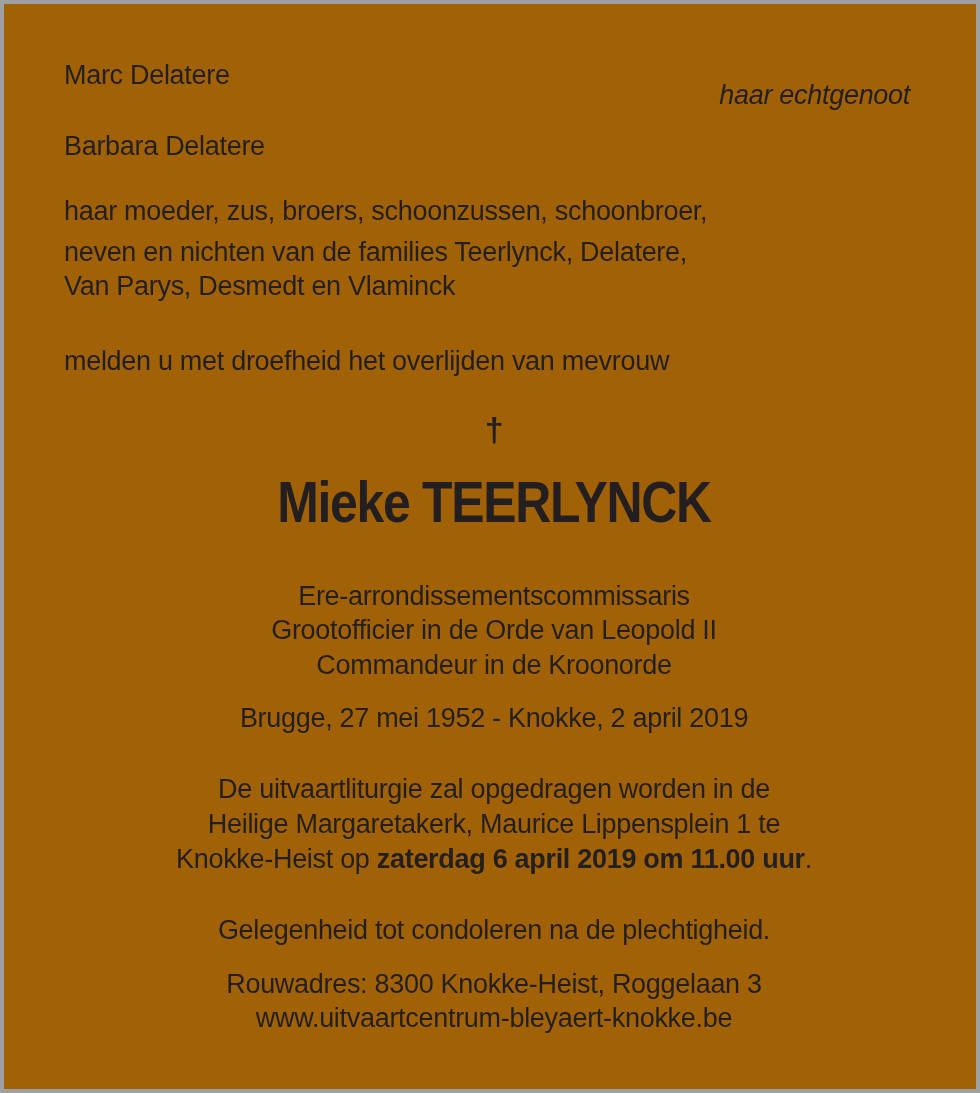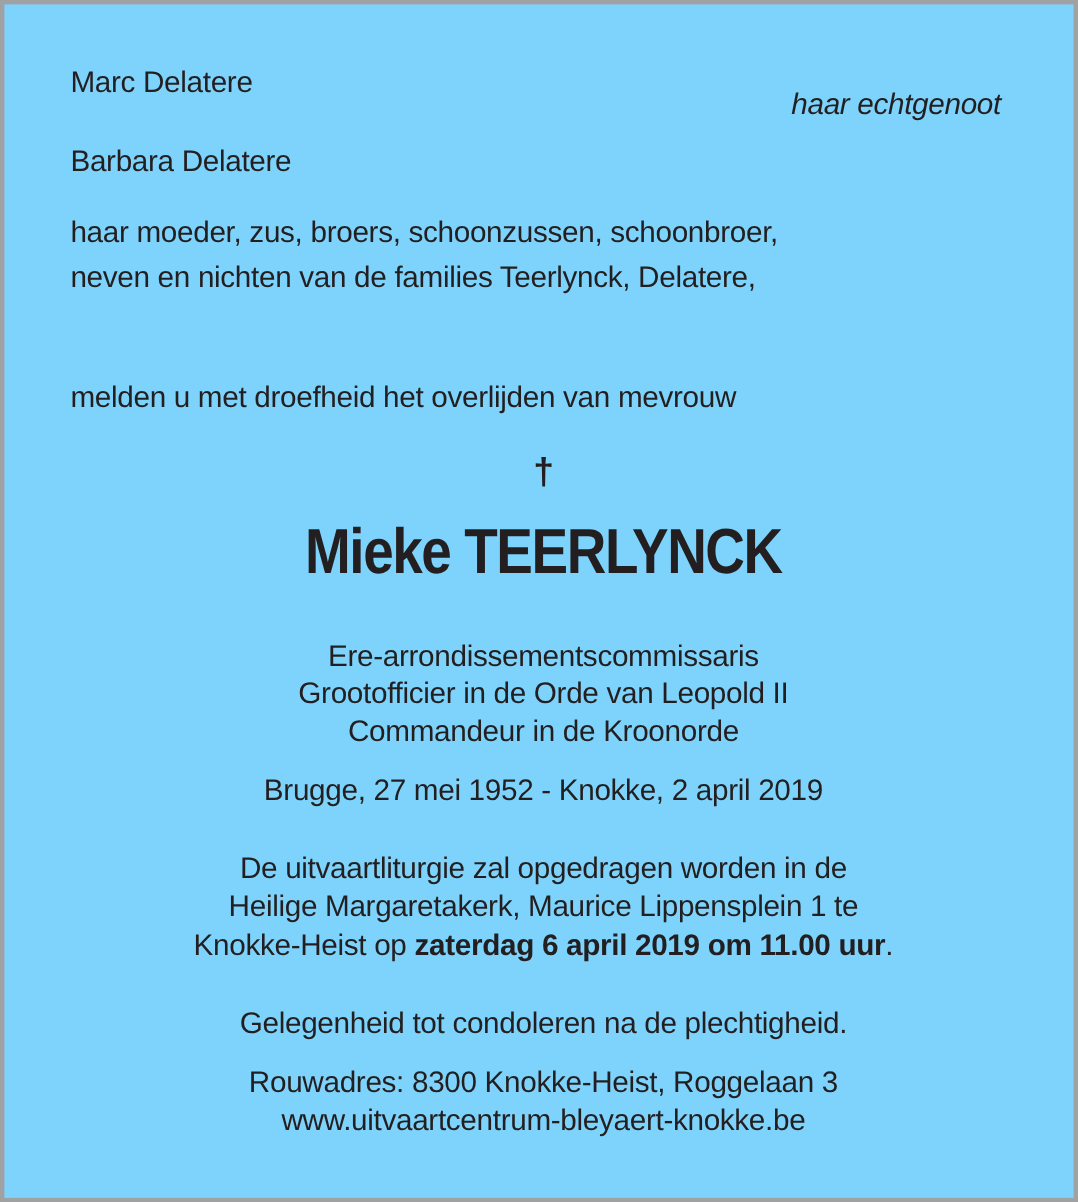--- a/index.html
+++ b/index.html
@@ -17,21 +17,21 @@
       position: absolute;
       left: 0;
       top: 0;
       width: 980px;
       height: 1093px;
       box-sizing: border-box;
       border-left: 4px solid #a0a1a3;
       border-top: 4px solid #a0a1a3;
       border-right: 4px solid #a0a1a3;
       border-bottom: 4px solid #a0a1a3;
-      background: #7dd3fc;
+      background: #a16207;
     }
     .txt {
       position: absolute;
       font-family: "Liberation Sans", sans-serif;
       color: #231f20;
       font-size: 27px;
       line-height: 34px;
       white-space: nowrap;
       letter-spacing: -0.3px;
     }
@@ -62,20 +62,21 @@
 
 <div class="frame">
 
   <div class="txt left" style="top:54px;">Marc Delatere</div>
   <div class="txt right-col" style="top:54px;">haar echtgenoot</div>
 
   <div class="txt left" style="top:125px;">Barbara Delatere</div>
 
   <div class="txt left" style="top:179px;margin-top:11px;">haar moeder, zus, broers, schoonzussen, schoonbroer,</div>
   <div class="txt left" style="top:231px;">neven en nichten van de families Teerlynck, Delatere,</div>
+  <div class="txt left" style="top:265px;">Van Parys, Desmedt en Vlaminck</div>
 
   <div class="txt left" style="top:340px;">melden u met droefheid het overlijden van mevrouw</div>
 
   <div class="txt center cross" style="top:408px;">†</div>
 
   <div class="txt center name" style="top:466px;">Mieke TEERLYNCK</div>
 
   <div class="txt center" style="top:575px;">Ere-arrondissementscommissaris</div>
   <div class="txt center" style="top:609px;">Grootofficier in de Orde van Leopold II</div>
   <div class="txt center" style="top:644px;">Commandeur in de Kroonorde</div>

